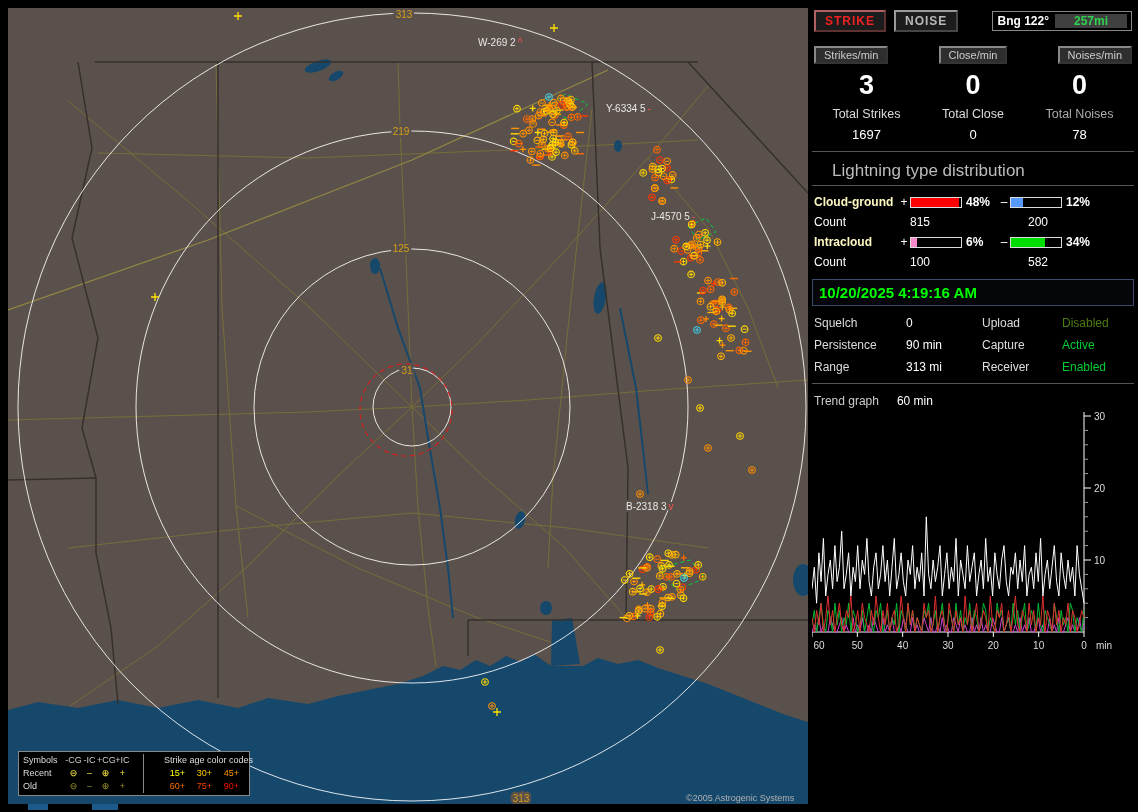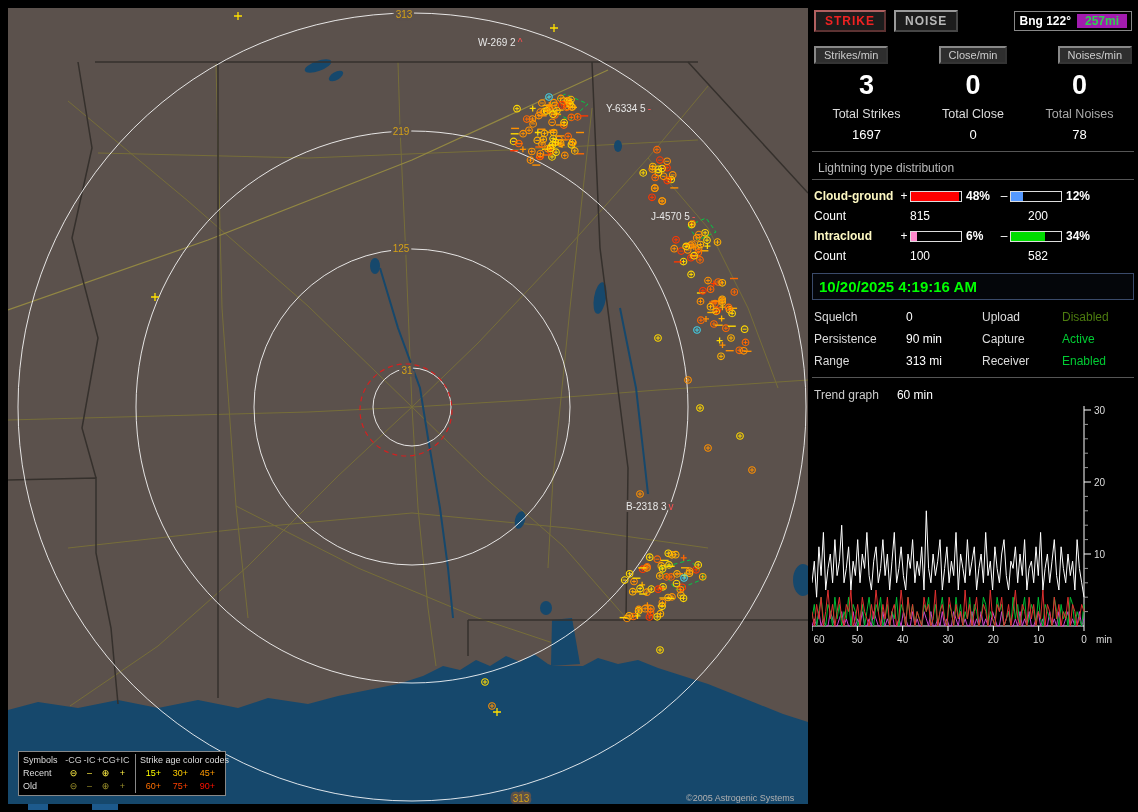--- a/index.html
+++ b/index.html
@@ -2,45 +2,45 @@
 <html><head>
 <meta charset="utf-8">
 <style>
   html,body{margin:0;padding:0;background:#000;}
   body{width:1138px;height:812px;position:relative;font-family:"Liberation Sans",sans-serif;overflow:hidden;}
   .map{position:absolute;left:8px;top:8px;width:800px;height:796px;background:#5b514c;}
   .map svg{position:absolute;left:0;top:0;}
   .legendbox{position:absolute;left:10px;bottom:8px;background:#000;border:1px solid #888;display:flex;font-size:9px;color:#ccc;padding:2px 4px;}
   .lg-left{display:grid;grid-template-columns:42px 17px 15px 17px 17px;line-height:13px;text-align:center;}
   .lg-left .lbl{text-align:left;color:#ddd;}
-  .lg-right{display:grid;grid-template-columns:27px 27px 27px;line-height:13px;text-align:center;border-left:1px solid #888;padding-left:4px;margin-left:4px;}
+  .lg-right{display:grid;grid-template-columns:27px 27px 27px;line-height:13px;text-align:center;border-left:1px solid #888;padding-left:20px;margin-left:12px;}
   .lg-age-h{grid-column:1 / span 3;color:#ddd;white-space:nowrap;}
   .sym-recent{color:#ffee44;}
   .sym-old{color:#9a8f2a;}
   .copyright{position:absolute;left:678px;bottom:1px;color:#b0b0b0;font-size:9px;}
   .artifact{position:absolute;background:#1d5a8c;height:6px;}
   .sidebar{position:absolute;left:812px;top:8px;width:322px;height:796px;background:#000;color:#ccc;font-size:12px;overflow:hidden;}
   .toprow{display:flex;align-items:center;gap:8px;margin:2px 2px 14px 2px;}
   .btn{background:#1c1c1c;border:2px outset #9a9a9a;font-weight:bold;font-size:12px;padding:2px 9px;letter-spacing:1px;font-family:"Liberation Sans",sans-serif;cursor:pointer;}
   .btn.strike{color:#ee2222;border-color:#b06060;}
   .btn.noise{color:#b8b8b8;}
   .bng{margin-left:auto;border:1px solid #888;background:#000;display:flex;align-items:center;padding:2px 4px;gap:6px;font-weight:bold;}
   .bng .blabel{color:#fff;}
-  .bng .bval{color:#2fd24f;background:#a21caf;padding:0 8px;}
+  .bng .bval{color:#2fd24f;background:#404040;padding:0 19px;}
   .raterow{display:flex;justify-content:space-between;margin:0 2px;}
   .ratehdr{background:#2e2e2e;border:2px outset #888;color:#ccc;font-size:11px;padding:1px 8px;text-align:center;cursor:pointer;}
   .numrow{display:flex;justify-content:space-between;margin:6px 2px 4px 2px;}
   .numrow div{width:33%;text-align:center;font-size:27px;font-weight:bold;color:#fff;}
   .totrow{display:flex;justify-content:space-between;margin:6px 2px;}
   .tot{width:33%;text-align:center;}
   .tot .tl{color:#ddd;font-size:12.5px;}
   .tot .tv{color:#fff;font-size:13px;margin-top:6px;}
   .tot.dim .tl{color:#aaa;}
   .hr{border-top:1px solid #555;margin:9px 0;}
-  .dist-title{color:#bbb;font-size:12px;margin:2px 2px 4px 6px;}
+  .dist-title{color:#bbb;font-size:17px;margin:2px 2px 4px 20px;}
   .distrow{display:grid;grid-template-columns:84px 12px 52px 36px 12px 52px 36px;align-items:center;margin:6px 2px;}
   .distrow .dname{color:#fef9c3;font-weight:bold;}
   .distrow .sign{color:#fff;text-align:center;}
   .bar{display:inline-block;width:50px;height:9px;border:1px solid #ddd;background:#000;overflow:hidden;}
   .bar .fill{display:block;height:100%;}
   .pct{color:#fff;font-weight:bold;padding-left:4px;}
   .countrow{display:grid;grid-template-columns:96px 118px 1fr;margin:4px 2px;color:#fff;}
   .dtbox{border:1px solid #3a4a6a;background:#04060a;color:#00ff00;font-weight:bold;font-size:15px;padding:4px 6px;margin:10px 0;}
   .grid4{display:grid;grid-template-columns:92px 76px 80px 1fr;row-gap:8px;margin:4px 2px;}
   .g-l{color:#ddd;}

